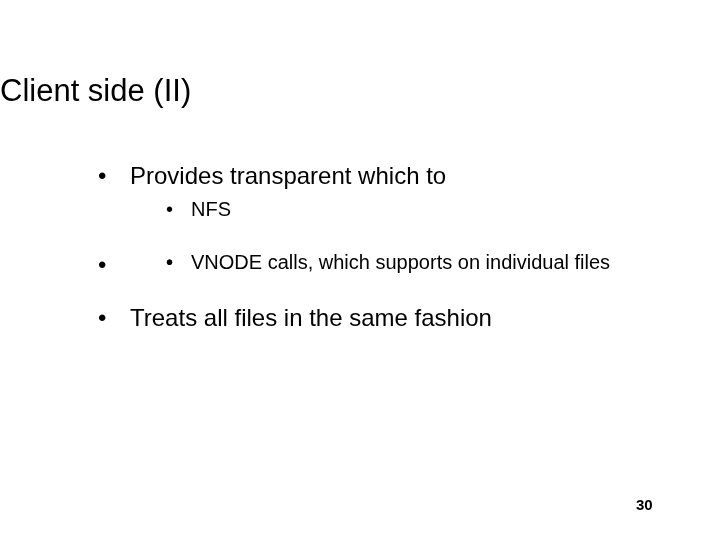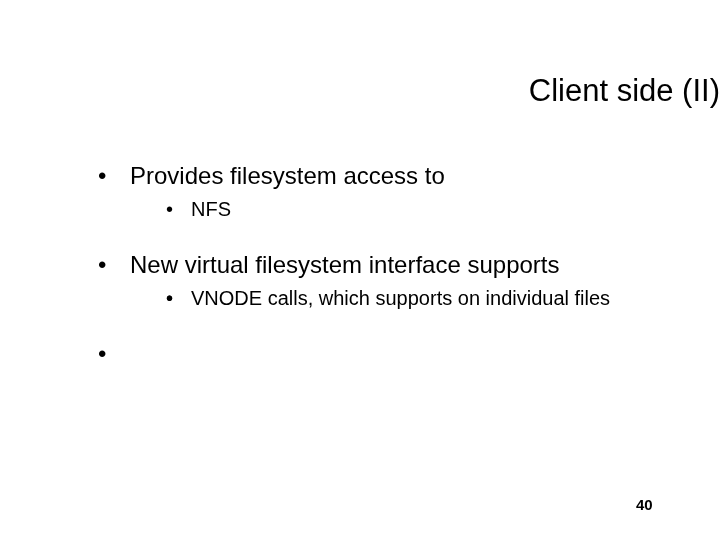--- a/index.html
+++ b/index.html
@@ -19,21 +19,21 @@
     position: relative;
     width: 720px;
     height: 540px;
     box-sizing: border-box;
   }
   .slide-title {
     position: absolute;
     top: 72px;
     left: 0;
     width: 720px;
-    text-align: right;
+    text-align: left;
     font-size: 31px;
     line-height: 38px;
     font-weight: normal;
     letter-spacing: 0px;
   }
   .body-block {
     position: absolute;
     top: 160px;
     left: 0;
     width: 720px;
@@ -98,45 +98,45 @@
 
 <div class="slide">
 
   <div class="slide-title">Client side (II)</div>
 
   <div class="body-block">
     <ul>
 
       <li class="lvl1">
         <span class="bullet">•</span>
-        <span class="text">Provides filesystem access to</span>
+        <span class="text">Provides transparent which to</span>
         <ul class="sub-list">
           <li class="lvl2">
             <span class="bullet">•</span>
             <span class="text">NFS</span>
           </li>
         </ul>
       </li>
 
       <li class="lvl1 gap-1">
         <span class="bullet">•</span>
-        <span class="text">New virtual filesystem interface supports</span>
         <ul class="sub-list">
           <li class="lvl2">
             <span class="bullet">•</span>
           </li>
           <li class="lvl2">
             <span class="bullet">•</span>
             <span class="text">VNODE calls, which supports on individual files</span>
           </li>
         </ul>
       </li>
 
       <li class="lvl1 gap-2">
         <span class="bullet">•</span>
+        <span class="text">Treats all files in the same fashion</span>
       </li>
 
     </ul>
   </div>
 
-  <div class="page-number">40</div>
+  <div class="page-number">30</div>
 
 </div>
 
 </body></html>

